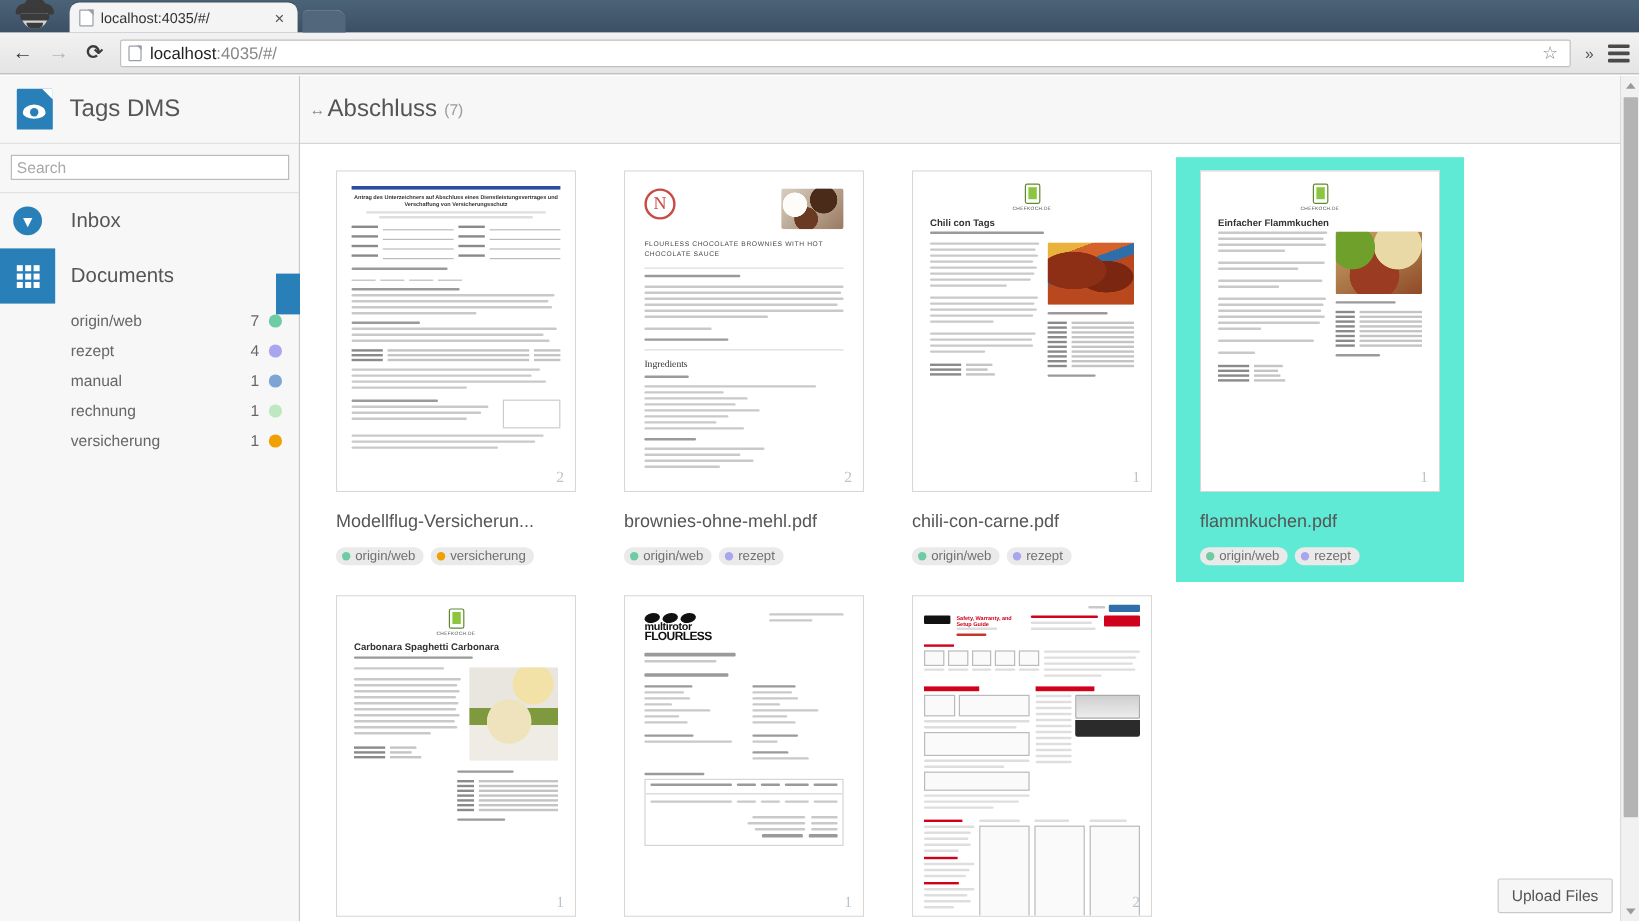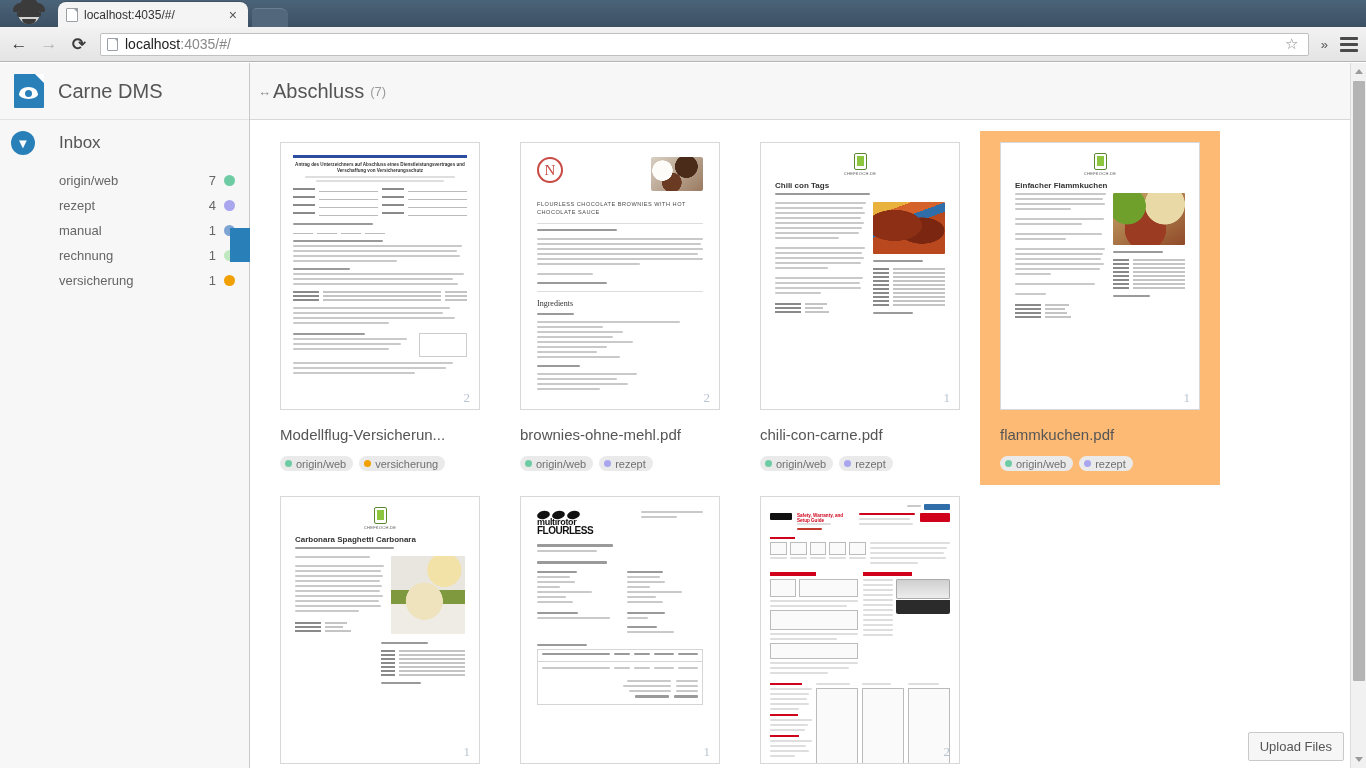--- a/index.html
+++ b/index.html
@@ -337,21 +337,21 @@
   }
   .card-grid {
     display: flex;
     flex-wrap: wrap;
   }
   .card {
     width: 240px;
     padding: 11px 20px 14px 20px;
     cursor: pointer;
   }
-  .card.hovered { background: #fdba74; }
+  .card.hovered { background: #5eead4; }
   .thumb {
     width: 200px; height: 268px;
     background: #fff;
     border: 1px solid #d8d8d8;
     position: relative;
     overflow: hidden;
   }
   .pagecount {
     position: absolute;
     right: 9px; bottom: 3px;
@@ -532,31 +532,50 @@
   </div>
 
   <div class="page">
 
     <div class="sidebar">
 
       <div class="brand">
         <div class="brand-logo">
           <div class="brand-eye"></div>
         </div>
-        <div class="brand-name">Carne DMS</div>
+        <div class="brand-name">Tags DMS</div>
       </div>
 
+      <div class="search-wrap">
+        <input class="search-input" type="text" placeholder="Search" style="">
+      </div>
 
       <div class="nav-item">
         <div class="nav-icon">
           <div class="circle-icon">▼</div>
         </div>
         <div class="nav-label">Inbox</div>
       </div>
 
+      <div class="nav-item active">
+        <div class="nav-icon">
+          <div class="grid-icon">
+              <i></i>
+              <i></i>
+              <i></i>
+              <i></i>
+              <i></i>
+              <i></i>
+              <i></i>
+              <i></i>
+              <i></i>
+            </div>
+        </div>
+        <div class="nav-label">Documents</div>
+      </div>
 
 
       <div class="tags-list">
         <div class="tag-row">
           <span class="tname">origin/web</span>
           <span class="tcount">7</span>
           <span class="tag-dot" id="td0" style="background: rgb(110, 204, 164);"></span>
         </div>
         <div class="tag-row">
           <span class="tname">rezept</span>

